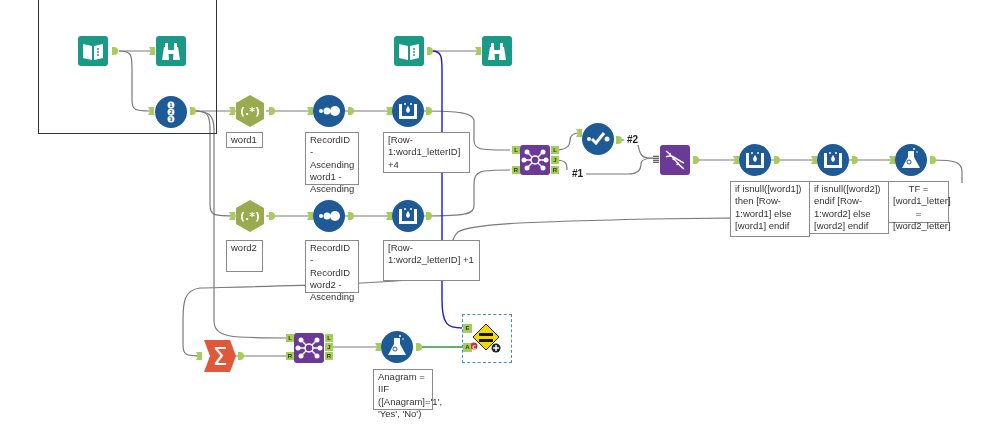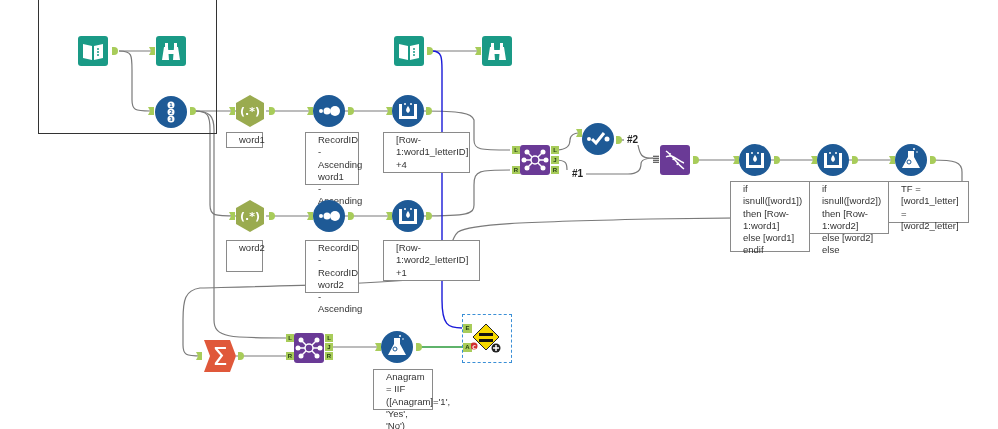--- a/index.html
+++ b/index.html
@@ -5,21 +5,21 @@
   html, body { margin:0; padding:0; background:#ffffff; }
   body { width:998px; height:429px; position:relative; overflow:hidden;
          font-family:"DejaVu Sans", sans-serif; }
   #canvas { position:absolute; left:0; top:0; width:998px; height:429px; }
   .tool { position:absolute; width:30px; height:30px; }
   .anchor-in, .anchor-out { position:absolute; width:6px; height:8px; background:#a8cc5a; }
   .anchor-out { border-radius:0 4px 4px 0; }
   .anchor-in { clip-path: polygon(0 0,100% 0,100% 100%,0 100%,35% 50%); }
   .annot { position:absolute; border:1px solid #8a8a8a; background:#ffffff;
            font-family:"Liberation Sans", sans-serif; font-size:9.5px; line-height:12.3px;
-           color:#333333; padding:1px 12px; box-sizing:border-box; }
+           color:#333333; padding:1px 4px; box-sizing:border-box; }
   .lbl { position:absolute; font-family:"Liberation Sans", sans-serif; font-size:10px;
          font-weight:bold; color:#222222; }
   .container-box { position:absolute; left:38px; top:-2px; width:179px; height:136px;
                    border:1px solid #333333; border-top:none; box-sizing:border-box; }
   .selection-box { position:absolute; left:462px; top:314px; width:50px; height:49px;
                    border:1px dashed #3a8fd6; box-sizing:border-box; }
   .tiny-anchor { position:absolute; width:8px; height:8px; background:#a8cc5a;
                  font-family:"Liberation Sans", sans-serif; font-size:6px; font-weight:bold;
                  color:#1e3a10; text-align:center; line-height:8px; }
 </style>
@@ -227,47 +227,47 @@
 <div class="tool" style="left:739px;top:144px;width:32px;height:32px;">
   <svg width="32" height="32" viewBox="0 0 32 32">
     <circle cx="16" cy="16" r="16" fill="#1e5a96"></circle>
     <path d="M7 9 L7 24 L25 24 L25 9 L22 9 L22 21 L10 21 L10 9 Z" fill="#fff"></path>
     <path d="M16 11 C18 14 19 16 16 18 C13 16 14 14 16 11 Z" fill="#fff"></path>
     <circle cx="13" cy="9" r="1" fill="#fff"></circle>
       <circle cx="19" cy="9" r="1" fill="#fff"></circle>
   </svg>
 </div>
 <div class="anchor-out" style="left:774px;top:156px;"></div>
-<div class="annot" style="left:730px;top:181px;width:80px;height:71px;">if isnull([word1]) then [Row-1:word1] else [word1] endif</div>
+<div class="annot" style="left:730px;top:181px;width:80px;height:56px;">if isnull([word1]) then [Row-1:word1] else [word1] endif</div>
 
 <div class="anchor-in" style="left:811px;top:156px;"></div>
 <div class="tool" style="left:817px;top:144px;width:32px;height:32px;">
   <svg width="32" height="32" viewBox="0 0 32 32">
     <circle cx="16" cy="16" r="16" fill="#1e5a96"></circle>
     <path d="M7 9 L7 24 L25 24 L25 9 L22 9 L22 21 L10 21 L10 9 Z" fill="#fff"></path>
     <path d="M16 11 C18 14 19 16 16 18 C13 16 14 14 16 11 Z" fill="#fff"></path>
     <circle cx="13" cy="9" r="1" fill="#fff"></circle>
       <circle cx="19" cy="9" r="1" fill="#fff"></circle>
   </svg>
 </div>
 <div class="anchor-out" style="left:852px;top:156px;"></div>
-<div class="annot" style="left:809px;top:181px;width:80px;height:53px;">if isnull([word2]) then [Row-1:word2] else [word2] else</div>
+<div class="annot" style="left:809px;top:181px;width:80px;height:53px;">if isnull([word2]) endif [Row-1:word2] else [word2] endif</div>
 
 <div class="anchor-in" style="left:889px;top:156px;"></div>
 <div class="tool" style="left:895px;top:144px;width:32px;height:32px;">
   <svg width="32" height="32" viewBox="0 0 32 32">
     <circle cx="16" cy="16" r="16" fill="#1e5a96"></circle>
     <path d="M13 7 L19 7 L19 13 L25 24 L7 24 L13 13 Z" fill="#fff"></path>
     <circle cx="14" cy="18" r="2" fill="none" stroke="#1e5a96" stroke-width="1"></circle>
     <circle cx="19" cy="5" r="1" fill="#fff"></circle>
       <circle cx="22" cy="8" r="0.8" fill="#fff"></circle>
   </svg>
 </div>
 <div class="anchor-out" style="left:930px;top:156px;"></div>
-<div class="annot" style="left:888px;top:181px;width:81px;height:42px;">TF = [word1_letter] = [word2_letter]</div>
+<div class="annot" style="left:888px;top:181px;width:61px;height:42px;text-align:center;">TF = [word1_letter] = [word2_letter]</div>
 
 <div class="anchor-in" style="left:229px;top:212px;"></div>
 <div class="tool" style="left:234px;top:200px;width:32px;height:32px;">
   <svg width="32" height="32" viewBox="0 0 32 32">
     <polygon points="16,0 30,8 30,24 16,32 2,24 2,8" fill="#9aab4f"></polygon>
     <text x="16" y="20" font-size="11" text-anchor="middle" fill="#fff" font-family="DejaVu Sans, sans-serif" font-weight="bold">(.*)</text>
   </svg>
 </div>
 <div class="anchor-out" style="left:269px;top:212px;"></div>
 <div class="annot" style="left:226px;top:240px;width:37px;height:32px;">word2</div>

